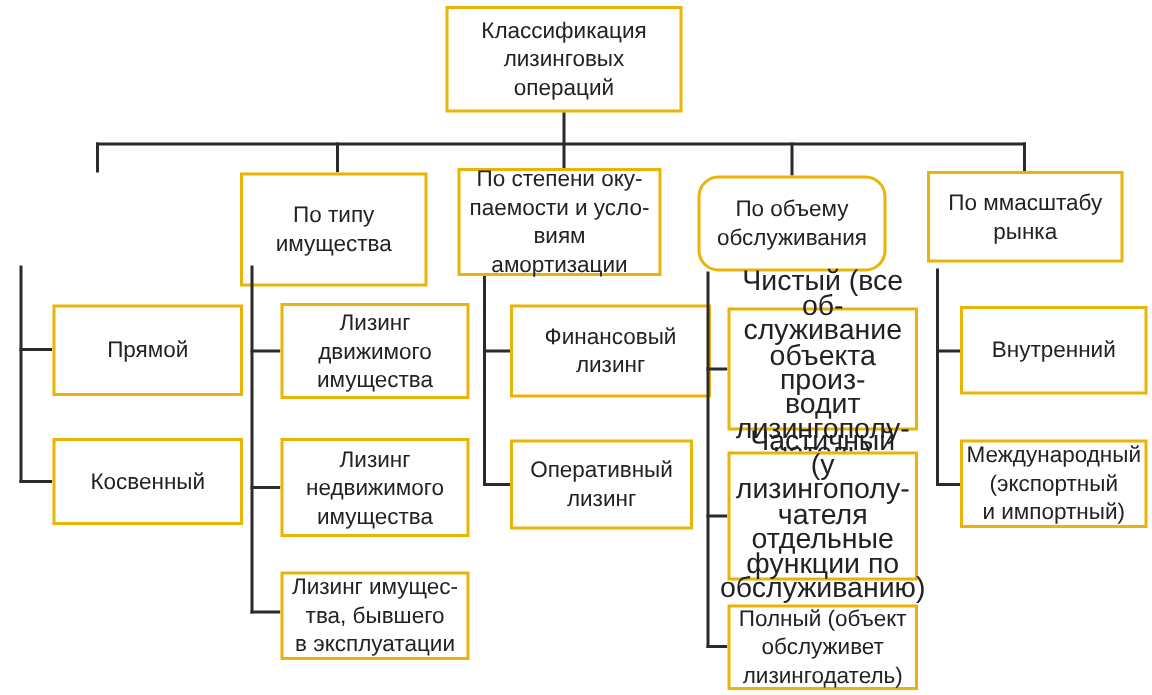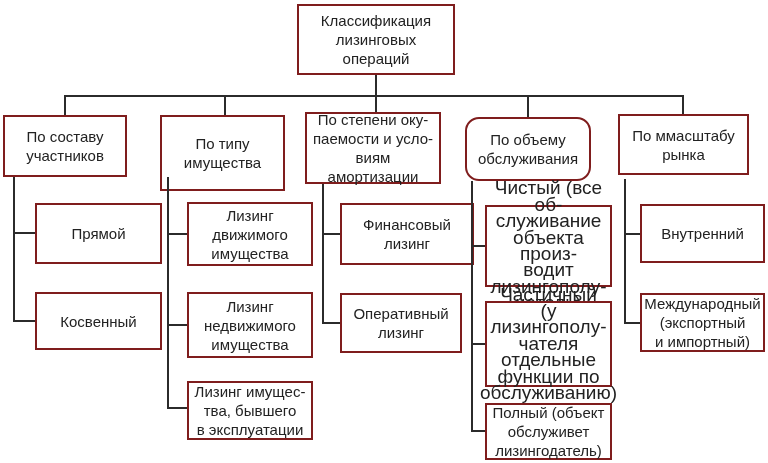--- a/index.html
+++ b/index.html
@@ -7,21 +7,21 @@
     position:relative;
     width:768px;height:463px;
     background:#ffffff;
     font-family:"Liberation Sans", sans-serif;
     color:#222222;
     overflow:hidden;
   }
   .box{
     position:absolute;
     box-sizing:border-box;
-    border:2px solid #7f1d1d;
+    border:2px solid #eab308;
     background:#ffffff;
     display:flex;
     align-items:center;
     justify-content:center;
     text-align:center;
     white-space:pre-line;
     font-size:15px;
     line-height:19px;
     padding:1px 2px;
   }
@@ -43,22 +43,20 @@
   <div class="line" style="left:375px;top:75px;width:2px;height:22px;"></div>
 
   <div class="line" style="left:64px;top:95px;width:620px;height:2px;"></div>
 
   <div class="line" style="left:64px;top:95px;width:2px;height:20px;"></div>
   <div class="line" style="left:224px;top:95px;width:2px;height:20px;"></div>
   <div class="line" style="left:375px;top:95px;width:2px;height:17px;"></div>
   <div class="line" style="left:527px;top:95px;width:2px;height:22px;"></div>
   <div class="line" style="left:682px;top:95px;width:2px;height:19px;"></div>
 
-  <div class="box" style="left:3px;top:115px;width:124px;height:62px;">По составу
-участников</div>
   <div class="box" style="left:160px;top:115px;width:125px;height:76px;">По типу
 имущества</div>
   <div class="box" style="left:305px;top:112px;width:136px;height:72px;">По степени оку-
 паемости и усло-
 виям амортизации</div>
   <div class="box" style="left:465px;top:117px;width:126px;height:64px;border-radius:14px;">По объему
 обслуживания</div>
   <div class="box" style="left:618px;top:114px;width:131px;height:61px;">По ммасштабу
 рынка</div>
 

